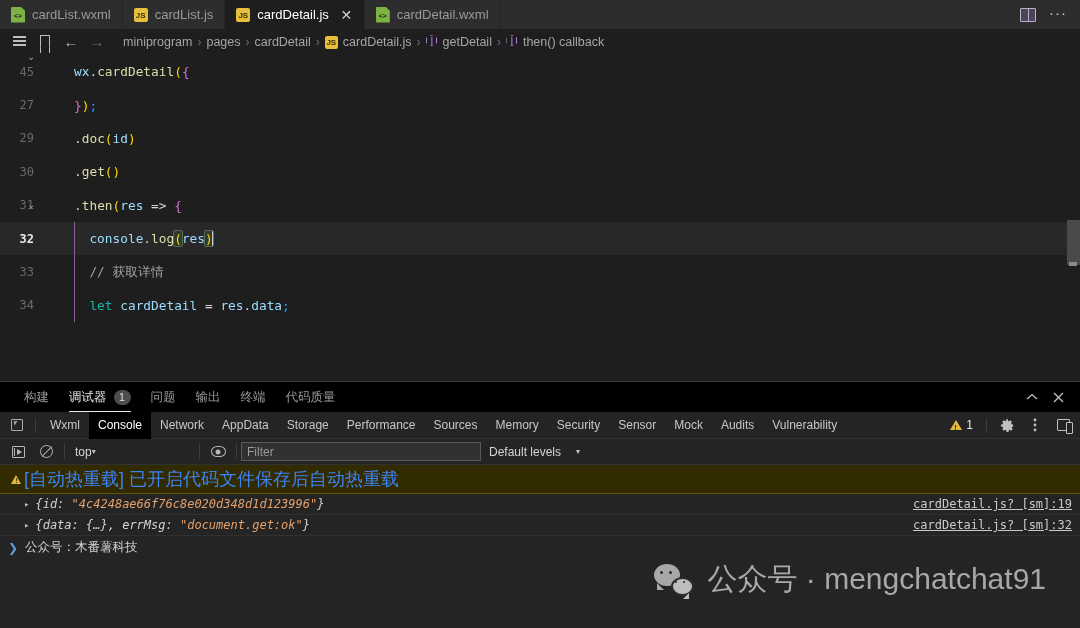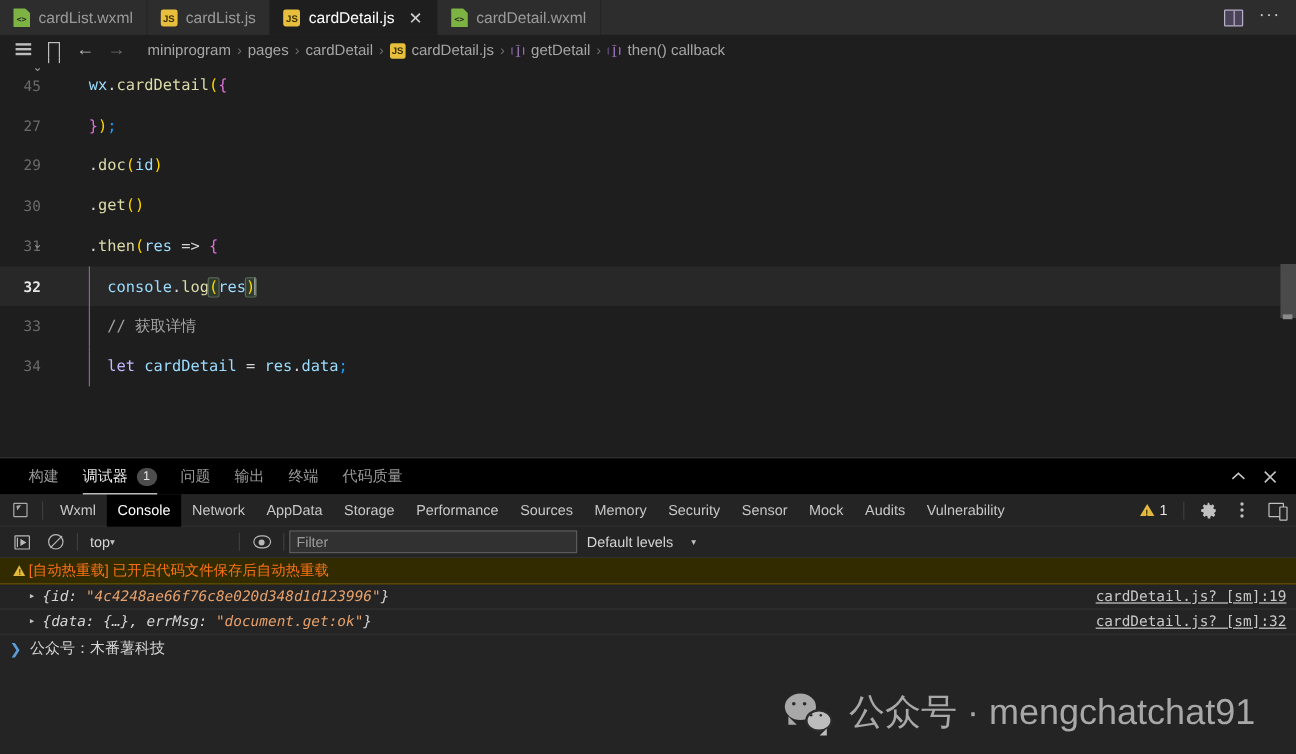--- a/index.html
+++ b/index.html
@@ -98,21 +98,21 @@
   }
   .bookmark-icon::after{
     content:""; position:absolute; left:-1.4px; right:-1.4px; bottom:-5px; height:6px;
     background:#1e1e1e;
     clip-path: polygon(0 100%, 0 0, 50% 55%, 100% 0, 100% 100%);
     border-left:1.4px solid #bdbdbd; border-right:1.4px solid #bdbdbd;
   }
   .arrow { font-size:15px; color:#bdbdbd; line-height:1;}
   .arrow.dim { color:#6b6b6b; }
   .bc-items { display:flex; align-items:center; gap:0px; margin-left: 8px; }
-  .bc-seg { display:flex; align-items:flex-end; gap:5px; padding:0 5px; cursor:pointer;}
+  .bc-seg { display:flex; align-items:flex-start; gap:5px; padding:0 5px; cursor:pointer;}
   .bc-sep { color:#6f6f6f; font-size:12px; }
   .sym-icon {
     width:12px; height:12px; position:relative; display:inline-block;
   }
   .sym-icon::before{
     content:""; position:absolute; inset:0.5px;
     border:1.3px solid #b180d7;
     clip-path: polygon(50% 0, 100% 26%, 100% 74%, 50% 100%, 0 74%, 0 26%);
   }
   .sym-icon::after{
@@ -168,21 +168,21 @@
   }
   
   .t-obj   { color: #9cdcfe; }
   .t-fn    { color: #dcdcaa; }
   .t-punc  { color: #d4d4d4; }
   .t-par   { color: #da70d6; }
   .t-par2  { color: #ffd700; }
   .t-par3  { color: #179fff; }
   .t-str   { color: #ce9178; }
   .t-cmt   { color: #a3a3a3; text-align: center; }
-  .t-let   { color: #c4b5fd; }
+  .t-let   { color: #14b8a6; }
   .t-sc    { color: #d4d4d4; }
   .bracket-hl {
     outline: 1px solid #5a6b5a;
     background: #2f3b2f;
     border-radius: 1px;
   }
   .cursor {
     display:inline-block; width:1.6px; height:15px; background:#cfcfcf;
     vertical-align:-3px; margin:0 -1px;
   }
@@ -315,41 +315,41 @@
     font-size: 12px;
     position: relative;
   }
   .msg.warn { background: #332b00; border-bottom-color:#645200; color:#e8d9a0;}
   .msg-ico { width:16px; flex:0 0 16px; display:flex; align-items:center; justify-content:center;}
   .warn-tri2{
     width:0;height:0;border-left:5.5px solid transparent;border-right:5.5px solid transparent;
     border-bottom:9.5px solid #e2b93d; position:relative;
   }
   .warn-tri2::after{content:"!";position:absolute;left:-1.6px;top:2.2px;font-size:7px;color:#3a2f00;font-weight:bold;}
-  .msg-text { color:#f97316; font-family:"Liberation Sans",sans-serif; font-size:12px;}
+  .msg-text { color:#3b82f6; font-family:"Liberation Sans",sans-serif; font-size:18px;}
   .msg.obj { padding-left: 24px; color:#d4d4d4;}
   .disc { color:#c0c0c0; font-size:9px; margin-right:6px; }
   .objtext { font-style: italic; font-family:"DejaVu Sans Mono", monospace; font-size:12px;}
   .o-key { color:#d4d4d4; }
   .o-str { color:#e6a06a; }
   .src-link {
     margin-left:auto; color:#c9c9c9; font-size:12px;
     text-decoration: underline; font-family:"DejaVu Sans Mono", monospace;
     cursor:pointer;
   }
   .prompt-line {
     display:flex; align-items:center; padding: 3px 8px;
     min-height:21px;
   }
   .prompt-chev { color:#5b9dd9; font-size:12px; margin-right:7px; font-family:"DejaVu Sans",sans-serif;}
   .prompt-text { color:#d4d4d4; font-size:12.5px; font-family:"Liberation Sans",sans-serif;}
 
   
   .watermark {
-    position:absolute; right: 34px; bottom: 14px;
+    position:absolute; right: 34px; bottom: 28px;
     display:flex; align-items:center; gap:14px;
     color:#a8a8a8;
     font-size: 30px;
     pointer-events:none;
   }
   .wechat-logo { position:relative; width:40px; height:32px; flex:0 0 auto;}
   .wechat-logo .b1 {
     position:absolute; left:0; top:0; width:26px; height:22px;
     background:#a8a8a8; border-radius:50%;
   }

